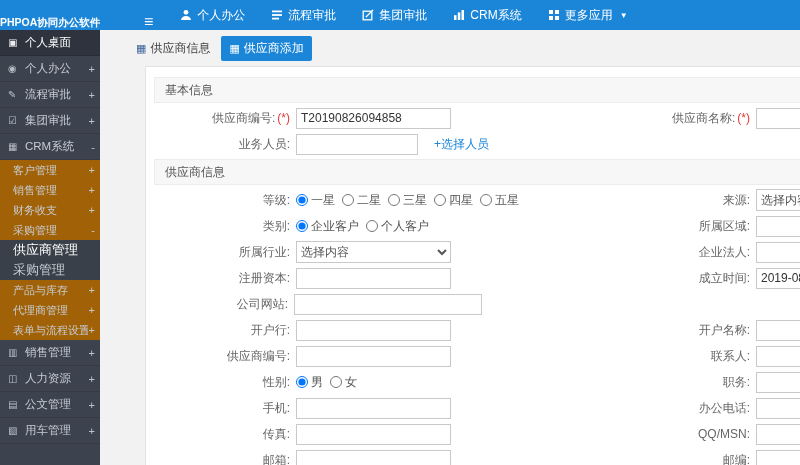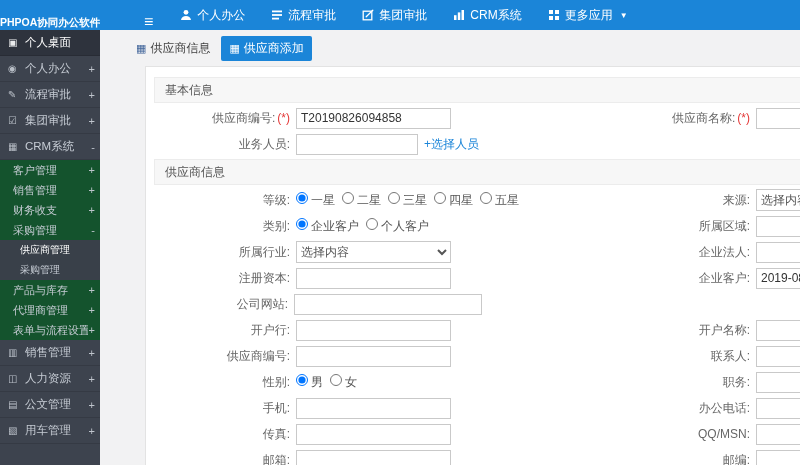--- a/index.html
+++ b/index.html
@@ -12,22 +12,22 @@
 .hamburger{margin-left:44px;font-size:16px;line-height:1;cursor:pointer}
 .nav{display:flex;align-items:center;height:100%;margin-left:14px}
 .nav-item{display:flex;align-items:center;gap:5px;height:100%;padding:0 13px;cursor:pointer;font-size:12px;white-space:nowrap}
 .nav-ico{display:flex;align-items:center}
 .caret{font-size:8px;margin-left:2px}
 
 
 .sidebar{position:absolute;top:30px;bottom:0;left:0;width:100px;background:#3d434e;overflow:hidden;z-index:4}
 .sb-item{display:flex;align-items:center;color:#c6ccd4;cursor:pointer;padding:0 5px 0 8px}
 .sb-item.lvl0{height:26px;font-size:11.5px;border-bottom:1px solid rgba(0,0,0,.12)}
-.sb-item.lvl1{height:20px;font-size:11px;padding-left:13px;background:#14532d}
-.sb-item.lvl2{height:20px;font-size:10px;padding-left:20px;background:#394049}
+.sb-item.lvl1{height:20px;font-size:11px;padding-left:13px;background:#a16207}
+.sb-item.lvl2{height:20px;font-size:13px;padding-left:13px;background:#394049}
 .sb-item.active{background:#2e333d;color:#fff}
 .sb-item.current{color:#ffffff}
 .sb-ico{width:13px;margin-right:4px;font-size:10px;opacity:.9;flex:none}
 .sb-label{flex:1;white-space:nowrap;overflow:hidden}
 .sb-exp{flex:none;font-size:11px;opacity:.95;padding-left:1px}
 
 
 .content{position:absolute;left:100px;top:30px;right:0;bottom:0;overflow:hidden}
 .tabbar{display:flex;align-items:center;height:36px;padding-left:28px}
 .tab{display:flex;align-items:center;gap:4px;padding:4px 8px;cursor:pointer;margin-right:3px;color:#444}
@@ -44,22 +44,22 @@
 .fcell.r{width:348px;flex:none}
 .flabel{color:#666;text-align:right;padding-right:6px;flex:none;white-space:nowrap;overflow:hidden}
 .fcell.l .flabel{width:150px}
 .fcell.r .flabel{width:148px}
 .req{color:#e43b3b;margin-left:2px}
 input[type=text]{height:21px;border:1px solid #c9c9c9;padding:0 4px;font-size:12px;font-family:inherit;width:155px;color:#333;background:#fff}
 input[type=text].short{width:122px}
 .fcell.r input[type=text]{width:188px}
 select{height:22px;border:1px solid #c9c9c9;font-size:12px;font-family:inherit;width:155px;background:#fff;color:#555}
 .fcell.r select{width:188px}
-.flink{color:#1b85d8;margin-left:6px;cursor:pointer;text-decoration:none;white-space:nowrap}
-.radio-opt{display:flex;align-items:flex-start;margin-right:7px;color:#555;cursor:pointer;white-space:nowrap}
+.flink{color:#1b85d8;margin-left:16px;cursor:pointer;text-decoration:none;white-space:nowrap}
+.radio-opt{display:flex;align-items:center;margin-right:7px;color:#555;cursor:pointer;white-space:nowrap}
 .radio-opt input{margin:0 3px 0 0;width:12px;height:12px}
 </style>
 </head>
 <body>
 
 <header class="topbar">
   <div class="logo">PHPOA协同办公软件</div>
   <div class="hamburger">≡</div>
   <nav class="nav">
     <div class="nav-item">
@@ -284,21 +284,21 @@
           <span class="flabel">企业法人:</span>
           <input type="text" style="">
         </div>
       </div>
       <div class="frow">
         <div class="fcell l">
           <span class="flabel">注册资本:</span>
           <input type="text" style="">
         </div>
         <div class="fcell r">
-          <span class="flabel">企业客户:</span>
+          <span class="flabel">成立时间:</span>
           <input type="text" value="2019-08-2" style="">
         </div>
       </div>
       <div class="frow">
         <div class="fcell r">
           <span class="flabel">公司网站:</span>
           <input type="text" style="">
         </div>
       </div>
       <div class="frow">

